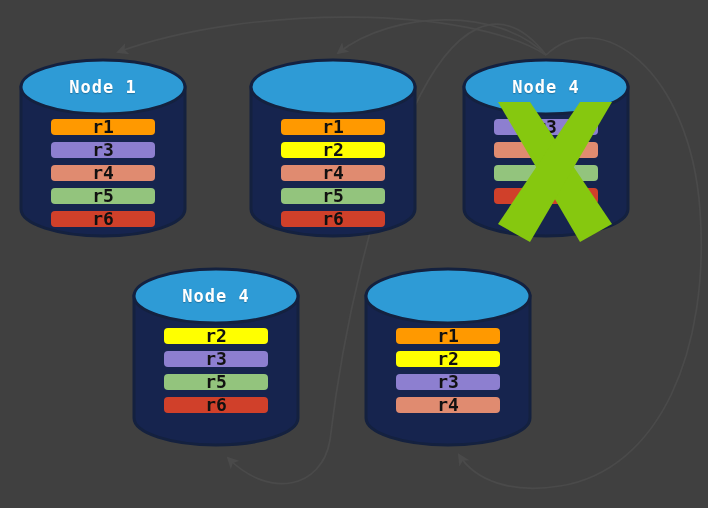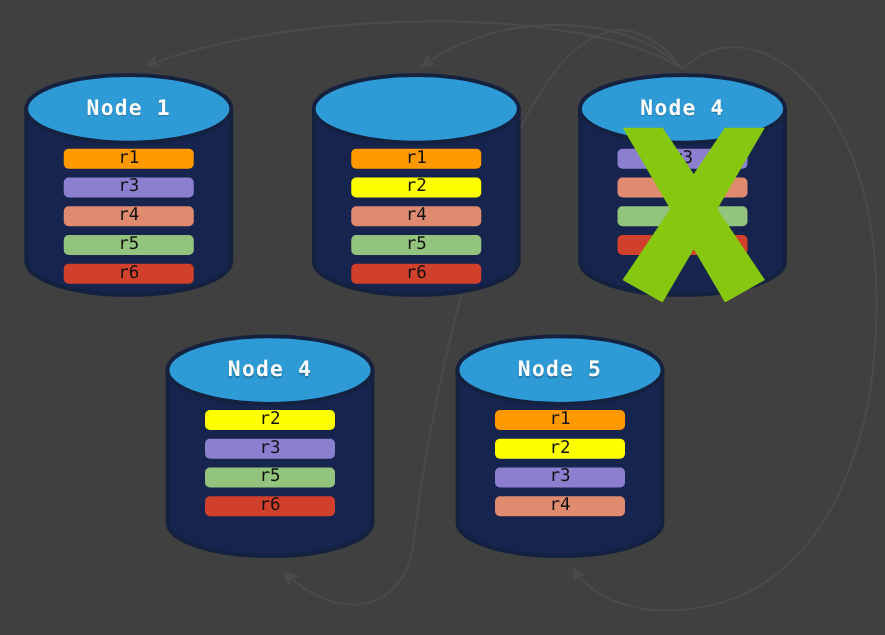--- a/index.html
+++ b/index.html
@@ -45,22 +45,22 @@
     font-size: 17px;
     letter-spacing: 1px;
     text-shadow: 0 1px 1px rgba(0,0,0,0.25);
     white-space: pre;
   }
   .record-bar {
     position: absolute;
     border-radius: 4px;
     color: #111111;
     font-family: "DejaVu Sans Mono", "Liberation Mono", monospace;
-    font-weight: normal;
-    font-size: 14px;
+    font-weight: bold;
+    font-size: 18px;
     text-align: center;
     line-height: 15px;
     box-sizing: border-box;
   }
   .fail-x {
     position: absolute;
     pointer-events: none;
   }
 </style>
 </head>
@@ -139,20 +139,19 @@
     <div class="record-bar" style="left:36px; top:86px; width:104px; height:16px; background:#8d7fd0;">r3</div>
     <div class="record-bar" style="left:36px; top:109px; width:104px; height:16px; background:#93c47d;">r5</div>
     <div class="record-bar" style="left:36px; top:132px; width:104px; height:16px; background:#d0402a;">r6</div>
   </div>
 
   <div class="node" style="left:360px; top:265px; width:176px; height:184px;">
     <svg class="node-svg" width="176" height="184" viewBox="0 0 176 184">
       <path d="M6,31 L6,153 A82,27 0 0 0 170,153 L170,31 Z" fill="#16244e" stroke="#14213f" stroke-width="3"></path>
       <ellipse cx="88" cy="31" rx="82" ry="27" fill="#2e9bd6" stroke="#14213f" stroke-width="3"></ellipse>
     </svg>
-    <div class="node-title" style="top:21px;">Node 5</div>
     <div class="record-bar" style="left:36px; top:63px; width:104px; height:16px; background:#ff9900;">r1</div>
     <div class="record-bar" style="left:36px; top:86px; width:104px; height:16px; background:#ffff00;">r2</div>
     <div class="record-bar" style="left:36px; top:109px; width:104px; height:16px; background:#8d7fd0;">r3</div>
     <div class="record-bar" style="left:36px; top:132px; width:104px; height:16px; background:#e08b70;">r4</div>
   </div>
 
 </div>
 
 </body></html>

